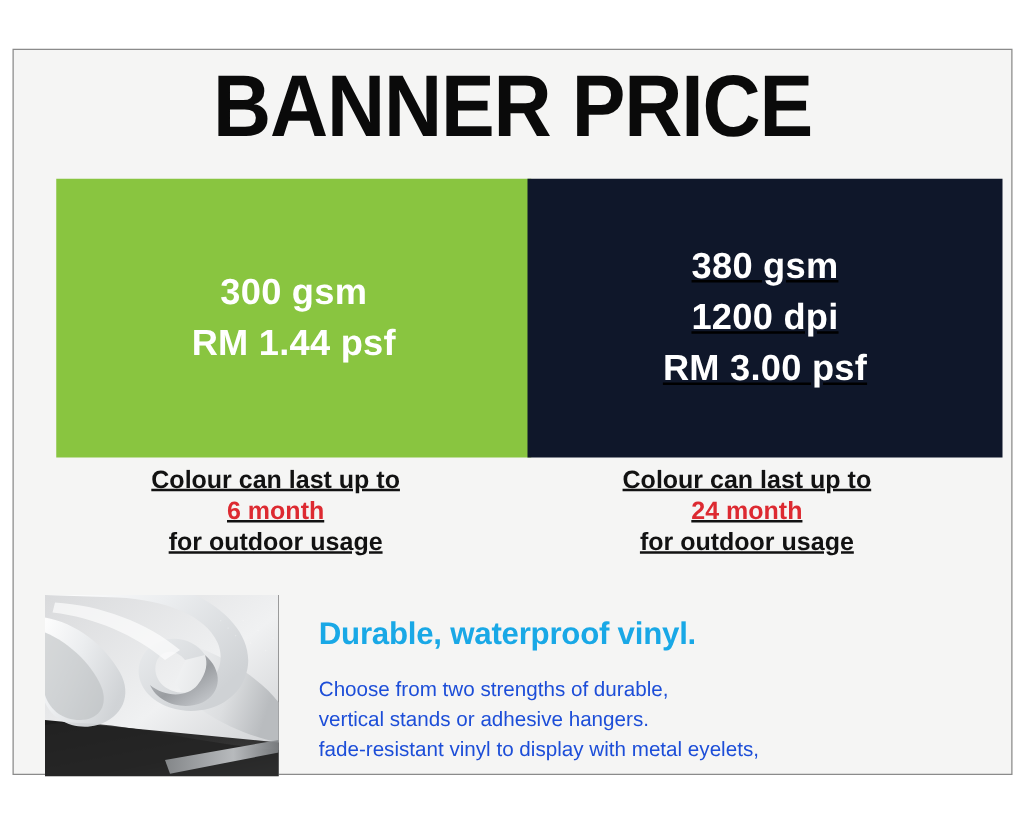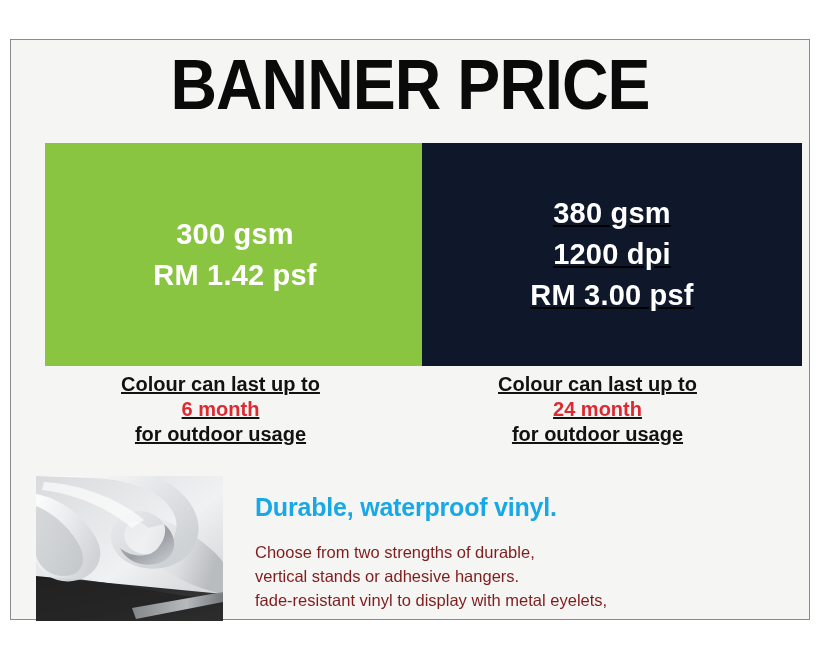--- a/index.html
+++ b/index.html
@@ -114,37 +114,37 @@
     font-size: 25px;
     line-height: 30px;
     color: #19a8e6;
     letter-spacing: -0.2px;
     white-space: nowrap;
   }
   .bottom-body {
     margin-top: 18px;
     font-size: 16.5px;
     line-height: 24px;
-    color: #7f1d1d;
+    color: #1d4ed8;
     white-space: nowrap;
   }
   .bottom-body div { white-space: nowrap; }
 </style>
 </head>
 <body>
 
 <div id="poster">
 
   <div class="frame"></div>
 
   <div class="title">BANNER PRICE</div>
 
   <div class="spec-box green">
     <div class="spec-line">300 gsm</div>
-    <div class="spec-line">RM 1.42 psf</div>
+    <div class="spec-line">RM 1.44 psf</div>
   </div>
 
   <div class="caption left">
     <div>Colour can last up to</div>
     <div class="highlight">6 month</div>
     <div>for outdoor usage</div>
   </div>
 
   <div class="spec-box orange">
     <div class="spec-line">380 gsm</div>

